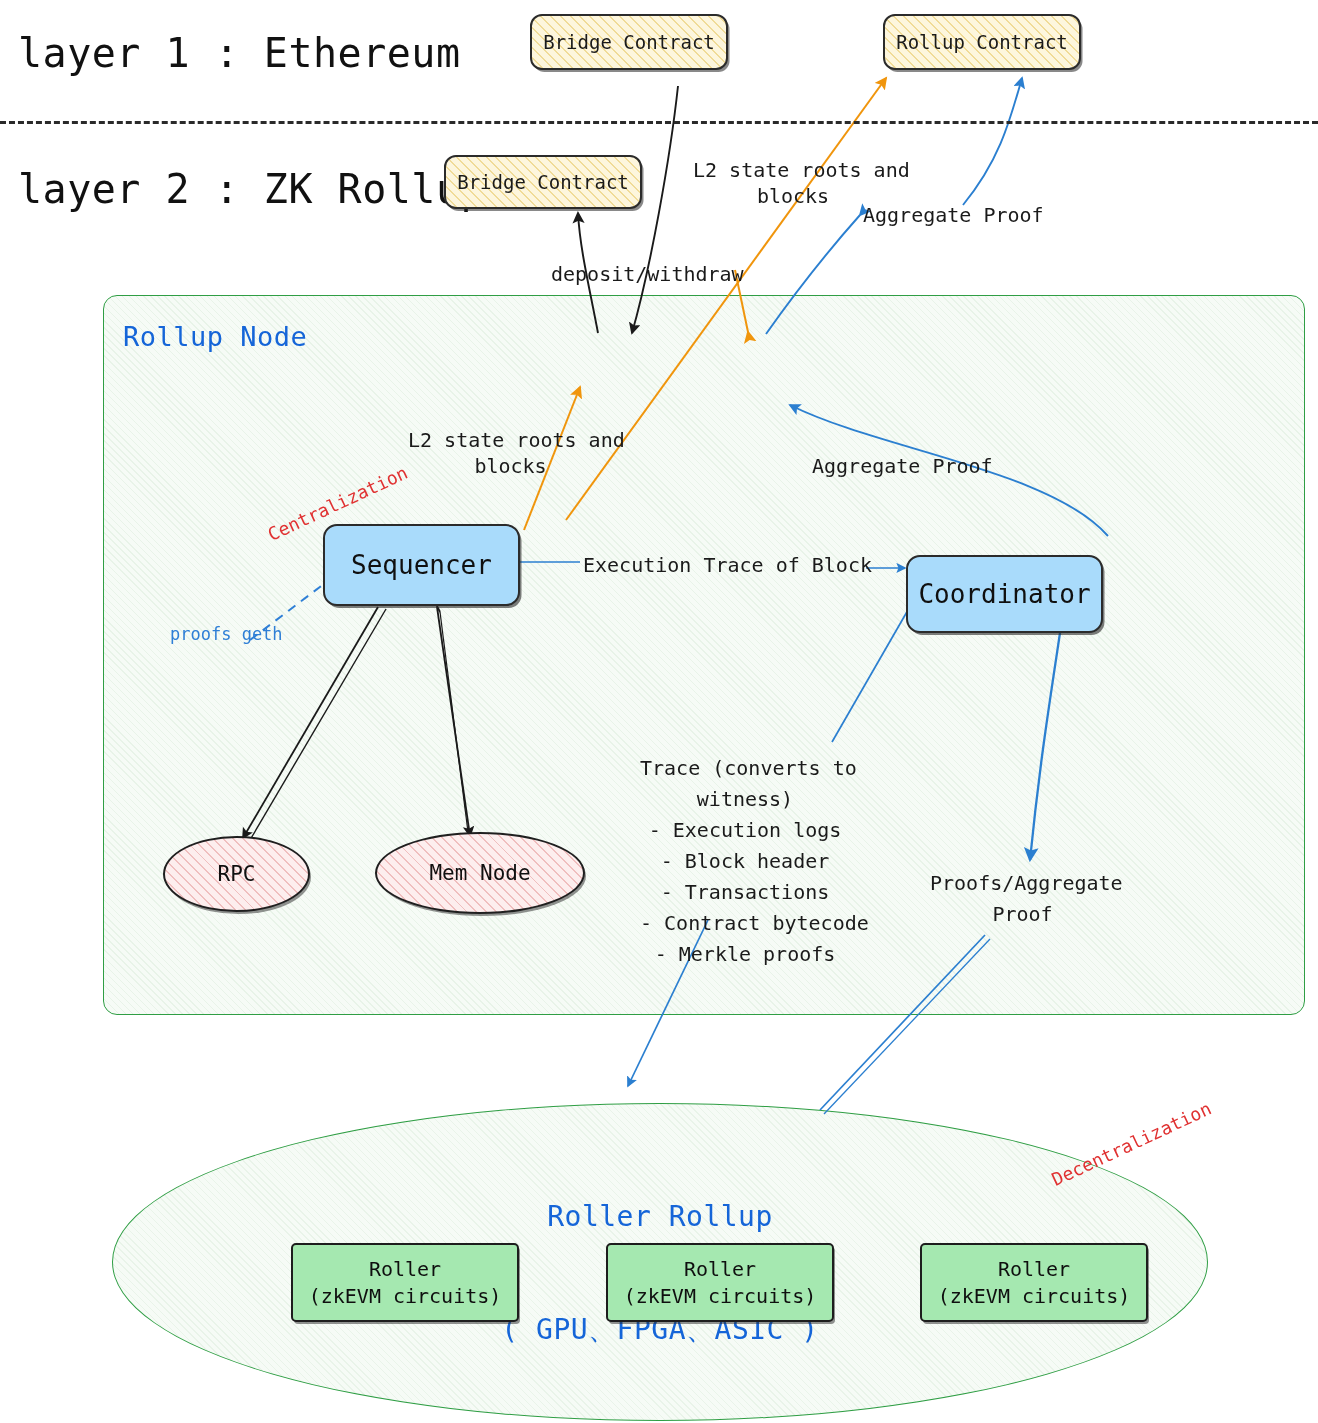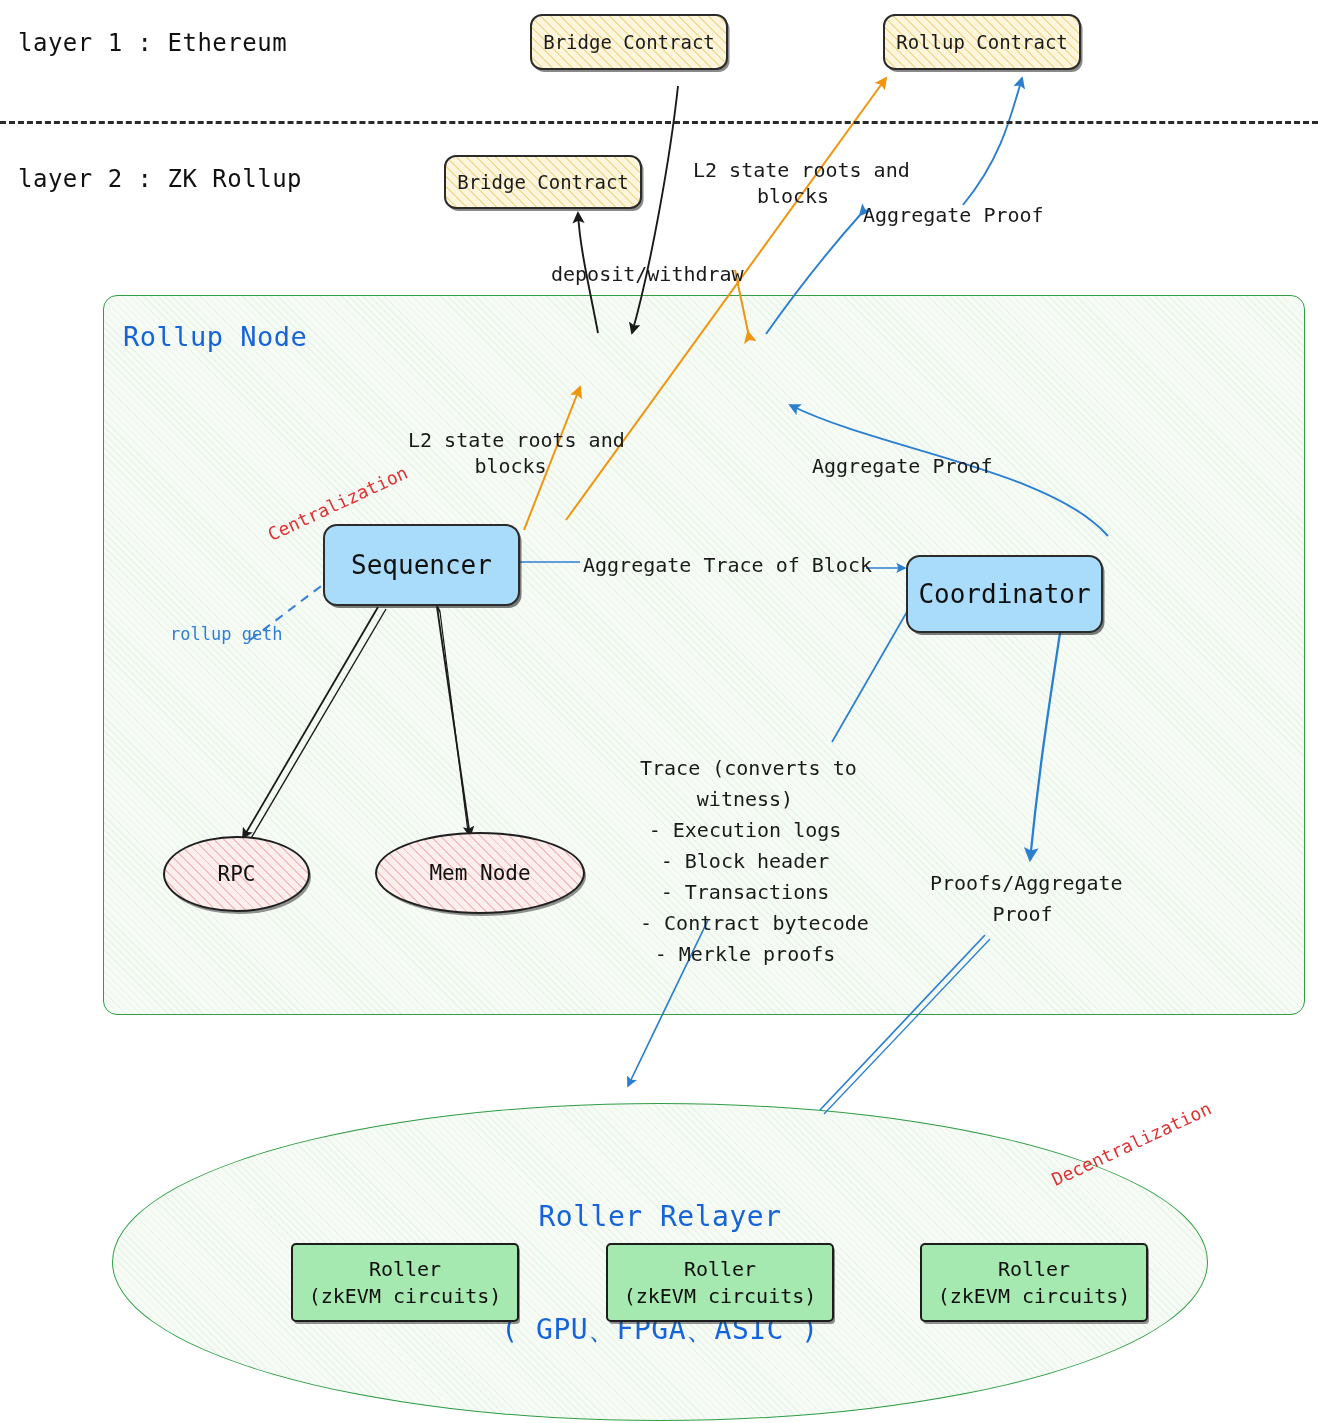--- a/index.html
+++ b/index.html
@@ -5,21 +5,21 @@
   html,body{margin:0;padding:0;background:#ffffff;}
   body{
     width:1318px;height:1423px;position:relative;overflow:hidden;
     font-family:"DejaVu Sans Mono","Liberation Mono",monospace;
     color:#1a1a1a;
   }
   #stage{position:absolute;inset:0;width:1318px;height:1423px;}
   svg.layer{position:absolute;left:0;top:0;width:1318px;height:1423px;overflow:visible;pointer-events:none;}
 
   .lbl{position:absolute;white-space:pre;line-height:1.28;}
-  .layer-title{font-size:24px;letter-spacing:.5px;color:#111;}
+  .layer-title{font-size:40px;letter-spacing:.5px;color:#111;}
   .node-title{font-size:27px;color:#1565d8;letter-spacing:.5px;}
   .edge-label{font-size:20px;color:#1a1a1a;text-align:center;}
   .blue-note{font-size:17px;color:#2f7fd6;}
   .red-note{font-size:18px;color:#e03131;white-space:nowrap;}
   .roller-net-title{font-size:28px;color:#1565d8;text-align:center;line-height:1.35;letter-spacing:.5px;}
 
   .box{position:absolute;box-sizing:border-box;display:flex;align-items:center;justify-content:center;text-align:center;}
   .box .btxt{position:relative;z-index:2;}
 
   
@@ -164,41 +164,41 @@
 
   <div class="box ellipse-pink" style="left:375px;top:832px;width:210px;height:82px;">
     <span class="btxt">Mem Node</span>
   </div>
 
   <div class="lbl edge-label" style="left:408px;top:428px;width:205px;">L2 state roots and
 blocks</div>
 
   <div class="lbl edge-label" style="left:812px;top:454px;width:180px;text-align:left;">Aggregate Proof</div>
 
-  <div class="lbl edge-label" style="left:583px;top:553px;width:285px;">Aggregate Trace of Block</div>
+  <div class="lbl edge-label" style="left:583px;top:553px;width:285px;">Execution Trace of Block</div>
 
   <div class="lbl edge-label" style="left:640px;top:753px;width:210px;line-height:1.55;">Trace (converts to
 witness)
 - Execution logs
 - Block header
 - Transactions
 - Contract bytecode
 - Merkle proofs</div>
 
   <div class="lbl edge-label" style="left:930px;top:868px;width:185px;line-height:1.55;">Proofs/Aggregate
 Proof</div>
 
   <div class="lbl red-note" style="left:264px;top:525px;transform:rotate(-25deg);transform-origin:left top;">Centralization</div>
 
-  <div class="lbl blue-note" style="left:170px;top:624px;">rollup geth</div>
+  <div class="lbl blue-note" style="left:170px;top:624px;">proofs geth</div>
 
   <div class="lbl red-note" style="left:1048px;top:1170px;transform:rotate(-25deg);transform-origin:left top;">Decentralization</div>
 
   <div class="lbl roller-net-title" style="left:360px;top:1122px;width:600px;">
-    <div>Roller Relayer</div>
+    <div>Roller Rollup</div>
     <div>( GPU、FPGA、ASIC )</div>
   </div>
 
   <div class="box roller-box" style="left:291px;top:1243px;width:228px;height:79px;">
     <span class="btxt">
       <span>Roller</span><br>
       <span>(zkEVM circuits)</span>
     </span>
   </div>
 

